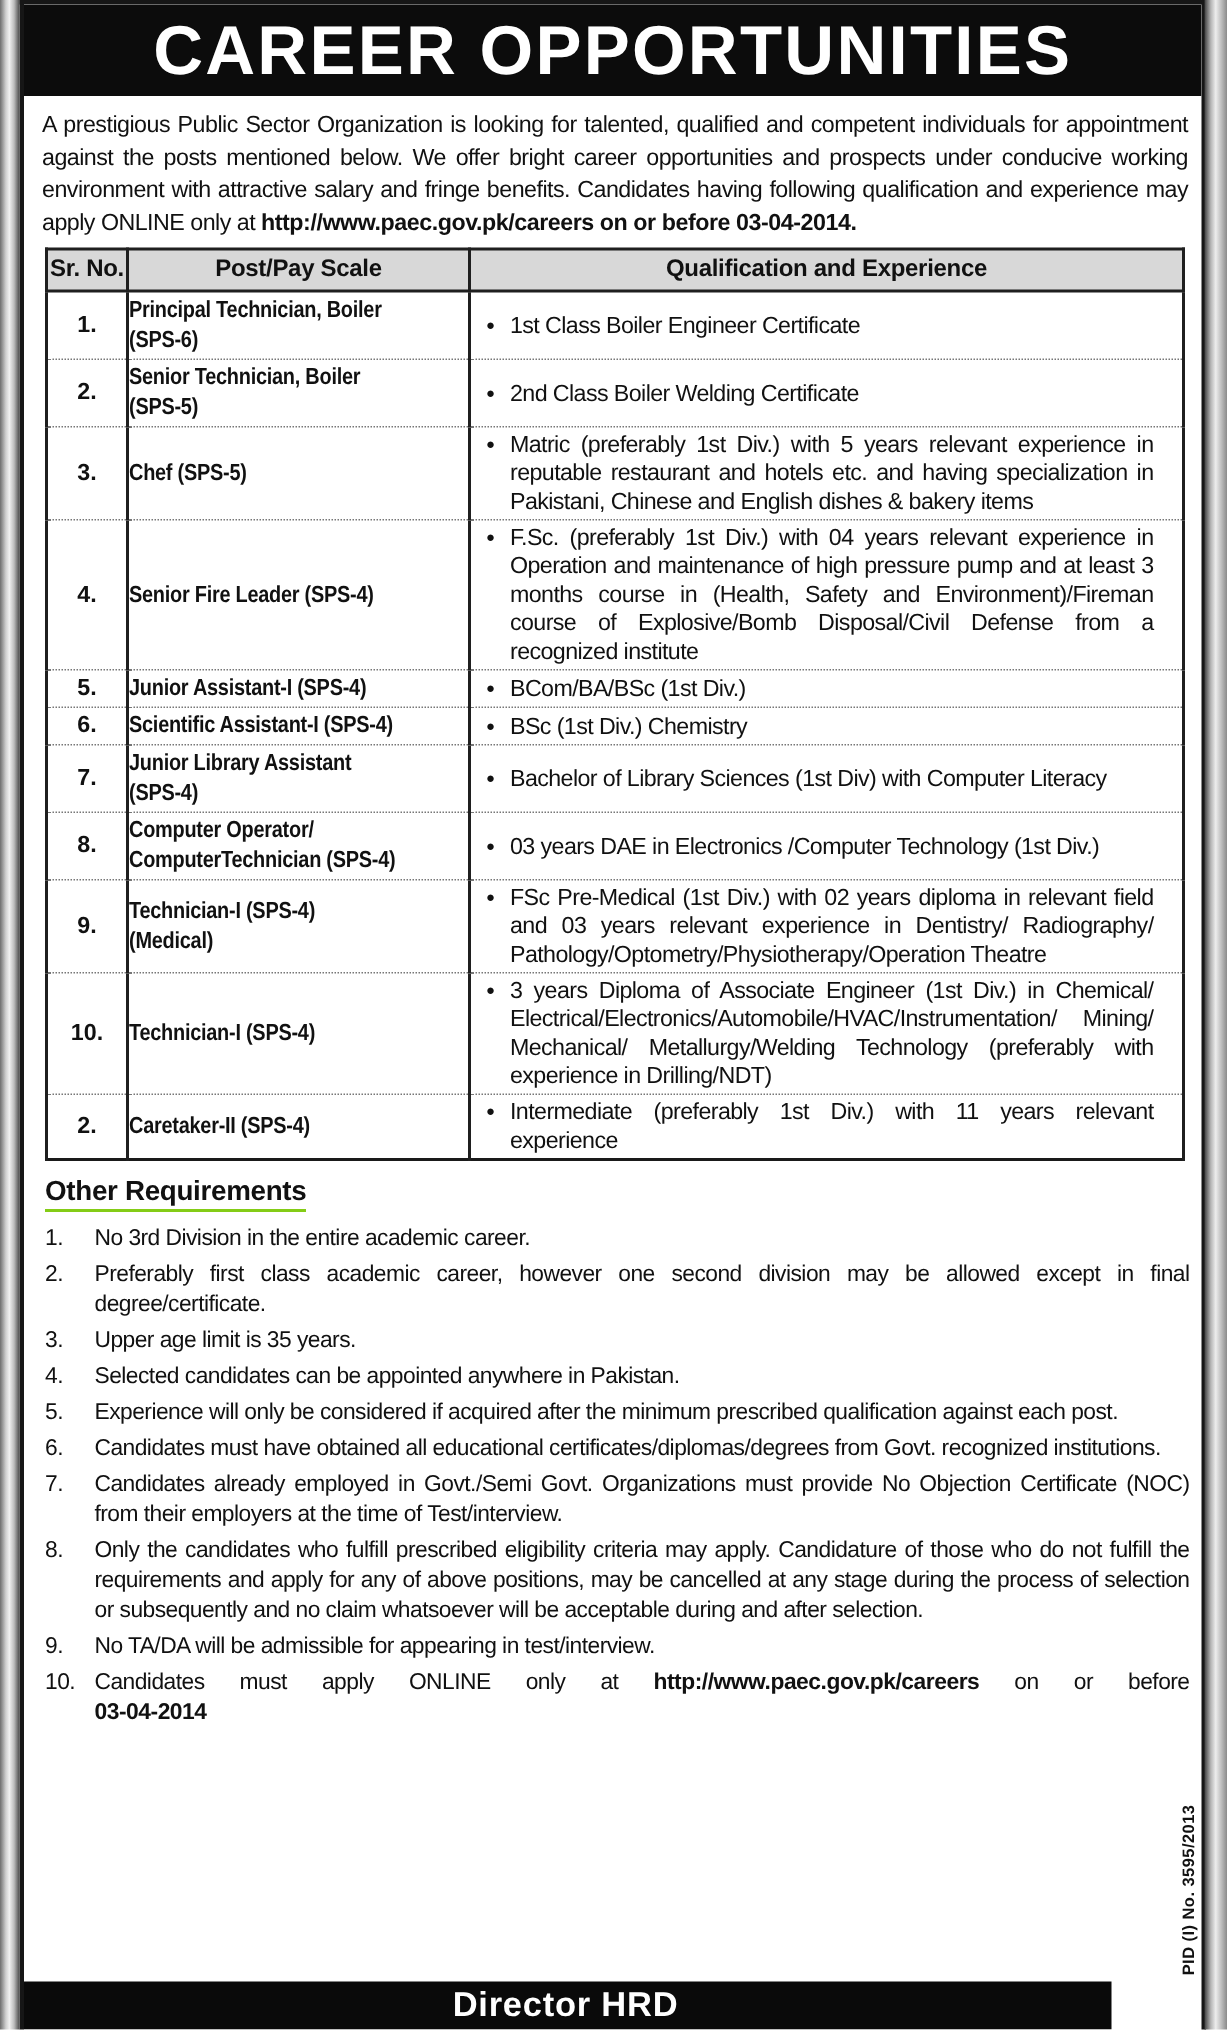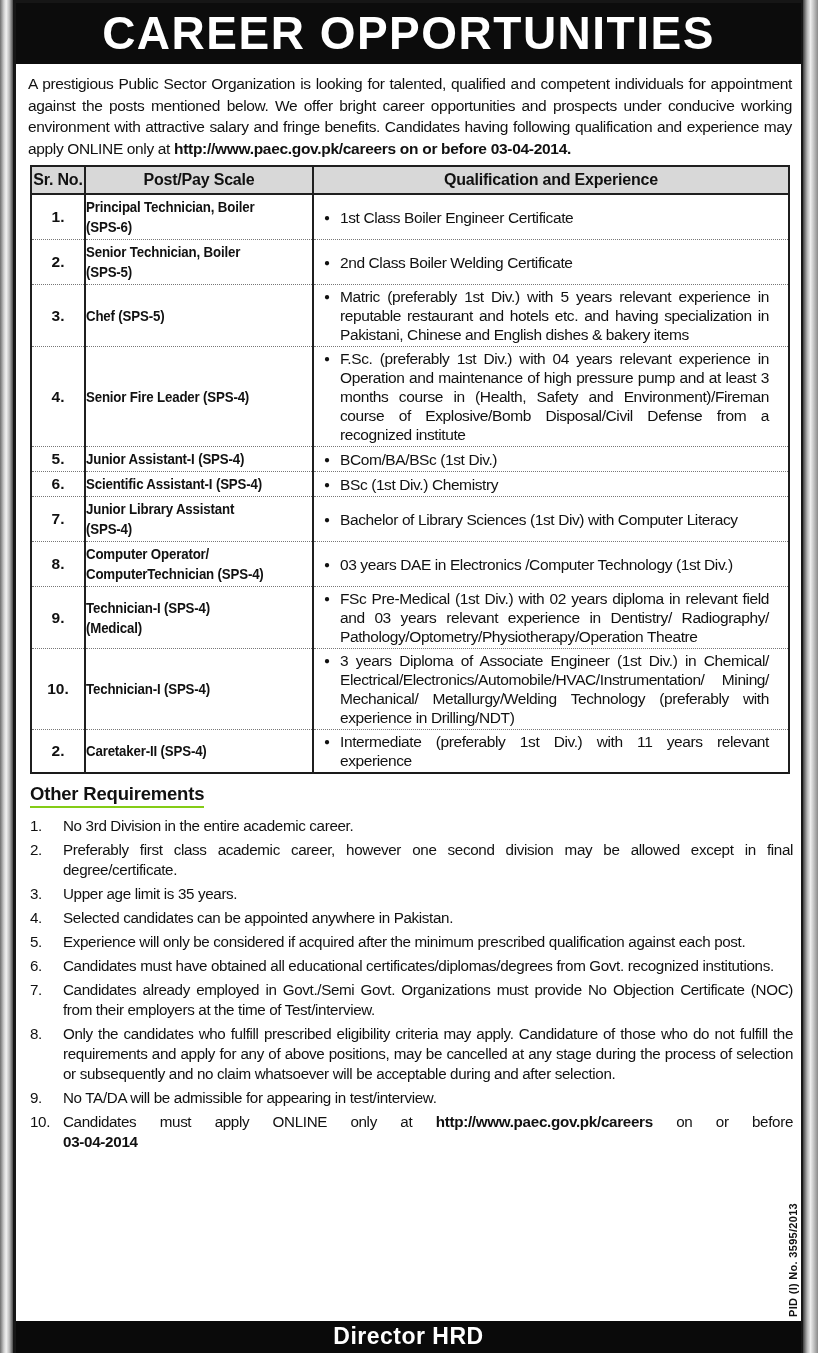--- a/index.html
+++ b/index.html
@@ -48,21 +48,21 @@
     border-bottom:2px solid #84cc16;padding-bottom:1px;}
   .req{display:flex;margin-bottom:4px;font-size:15.2px;line-height:20px;letter-spacing:-0.35px;}
   .rnum{flex:0 0 33px;}
   .rtext{flex:1;text-align:justify;}
   .rtext.jlast{text-align:justify;text-align-last:justify;}
   .rtext b{letter-spacing:-0.3px;}
   
   .pid{position:absolute;right:2px;bottom:36px;writing-mode:vertical-rl;transform:rotate(180deg);
     font-size:11px;font-weight:bold;letter-spacing:0.3px;color:#111;}
   
-  .footer-bar{position:absolute;bottom:0;left:-3px;width:791px;height:32px;background:#0a0a0a;
+  .footer-bar{position:absolute;bottom:0;left:-3px;width:728px;height:32px;background:#0a0a0a;
     color:#fff;text-align:center;font-weight:bold;font-size:23px;line-height:31px;letter-spacing:0.5px;}
 </style>
 </head>
 <body>
 
 <div class="scan-bar left"></div>
 <div class="scan-bar right"></div>
 
 <div class="ad">
 

